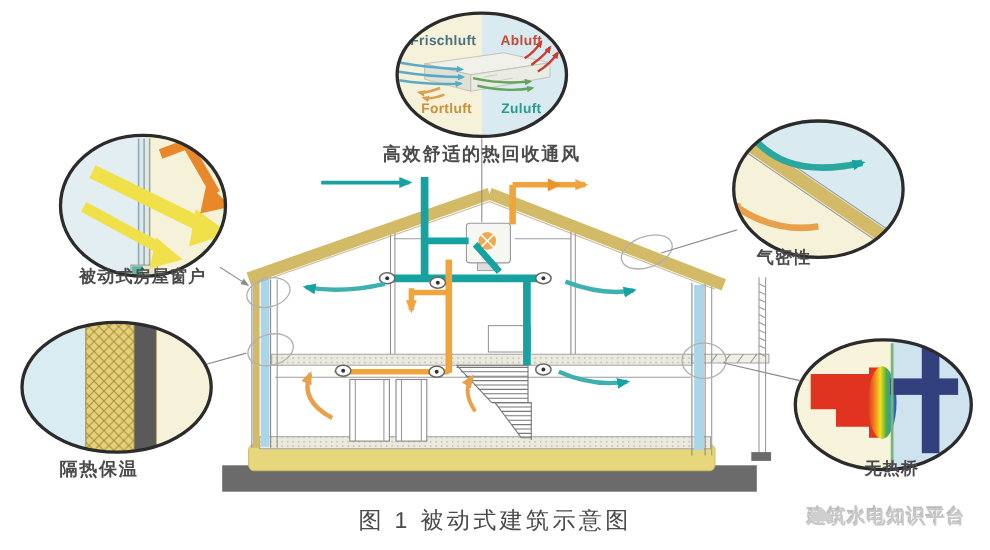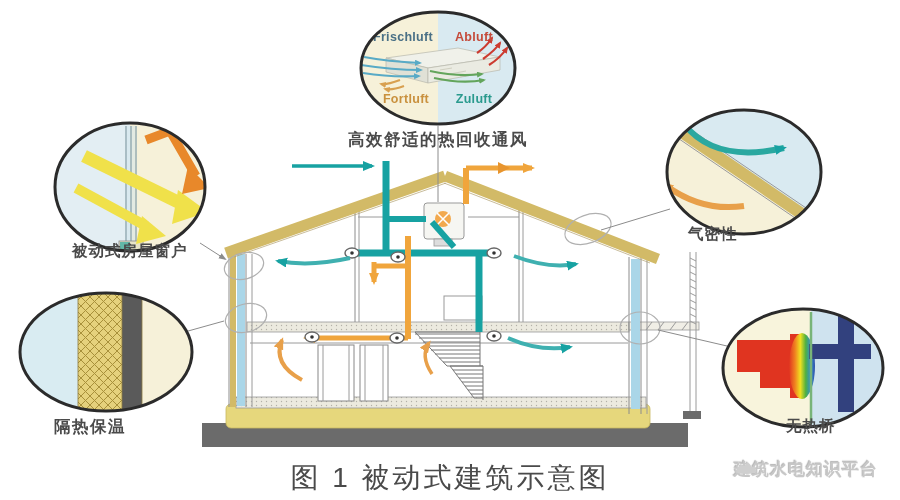--- a/index.html
+++ b/index.html
@@ -19,21 +19,21 @@
   .s-sun{stroke:var(--sun_yellow);} .f-sun{fill:var(--sun_yellow);}
   .f-red{fill:var(--heat_red);}
   .f-found{fill:var(--foundation_gray);}
   .f-base{fill:var(--slab_yellow);}
   .f-glaz{fill:var(--glazing_blue);}
   .ring{fill:none;stroke:var(--circle_outline);stroke-width:3;}
   .thin{stroke:#8c8c8c;stroke-width:1;fill:none;}
   .hl{stroke:#b0b0b0;stroke-width:1.2;fill:none;}
   .wline{stroke:#9a9a9a;stroke-width:1;fill:none;}
   .caption{position:absolute;left:250px;top:459px;width:400px;text-align:center;
-           color:var(--label_text);font-size:28px;letter-spacing:3px;}
+           color:var(--label_text);font-size:21px;letter-spacing:3px;}
   .watermark{position:absolute;right:22px;top:458px;display:flex;align-items:center;gap:6px;
              color:var(--watermark_gray);font-size:17px;font-weight:bold;letter-spacing:1px;
              text-shadow:1px 1px 1px #ffffff,-1px -1px 1px #b4b4b4;}
 </style>
 </head>
 <body>
 
 <div class="stage">
 <svg width="900" height="500" viewBox="0 0 900 500">
   <defs>

